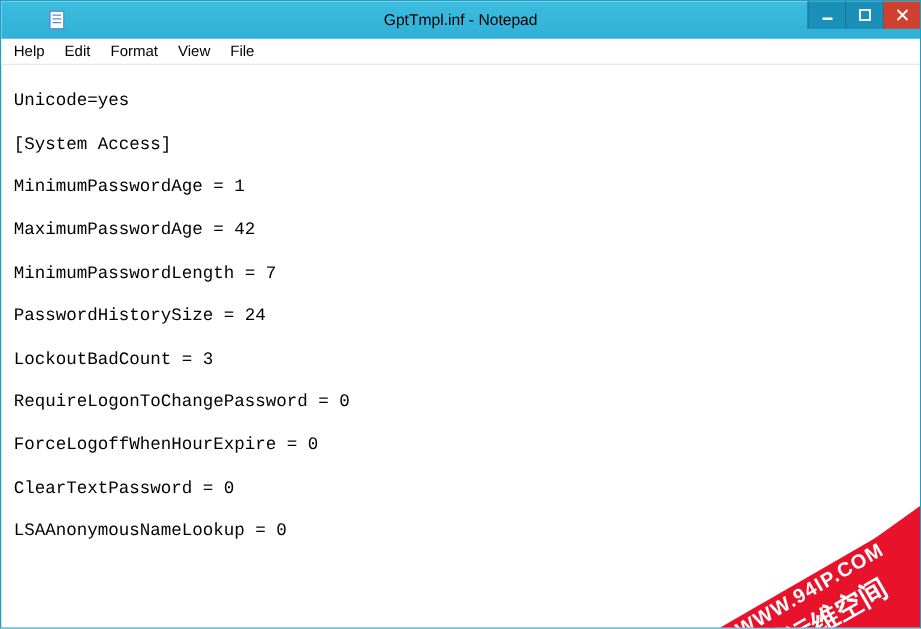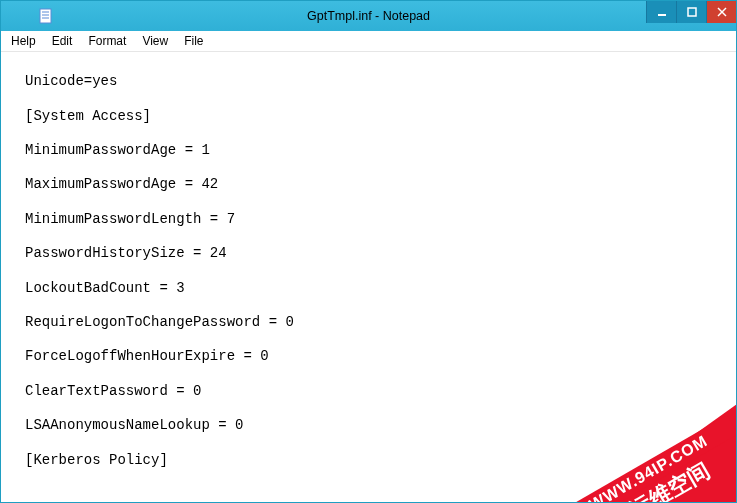--- a/index.html
+++ b/index.html
@@ -77,21 +77,21 @@
     font-size: 12px;
     border-bottom: 1px solid #e6e6e6;
     padding-left: 2px;
   }
   .menu-item {
     padding: 1px 8px;
     cursor: default;
   }
   .content {
     position: relative;
-    padding: 4px 6px 6px 24px;
+    padding: 4px 6px 6px 10px;
     font-family: Consolas, "Courier New", monospace;
     font-size: 14px;
     line-height: 17.2px;
     color: #000;
     white-space: pre;
     height: calc(100% - 52px);
     overflow: hidden;
     box-sizing: border-box;
   }
   .line { display:block; }
@@ -184,21 +184,20 @@
 <span class="line">[System Access]</span>
 <span class="line">MinimumPasswordAge = 1</span>
 <span class="line">MaximumPasswordAge = 42</span>
 <span class="line">MinimumPasswordLength = 7</span>
 <span class="line">PasswordHistorySize = 24</span>
 <span class="line">LockoutBadCount = 3</span>
 <span class="line">RequireLogonToChangePassword = 0</span>
 <span class="line">ForceLogoffWhenHourExpire = 0</span>
 <span class="line">ClearTextPassword = 0</span>
 <span class="line">LSAAnonymousNameLookup = 0</span>
-<span class="line">[Kerberos Policy]</span>
 
 
 
 
 
 
 
 
 
 

